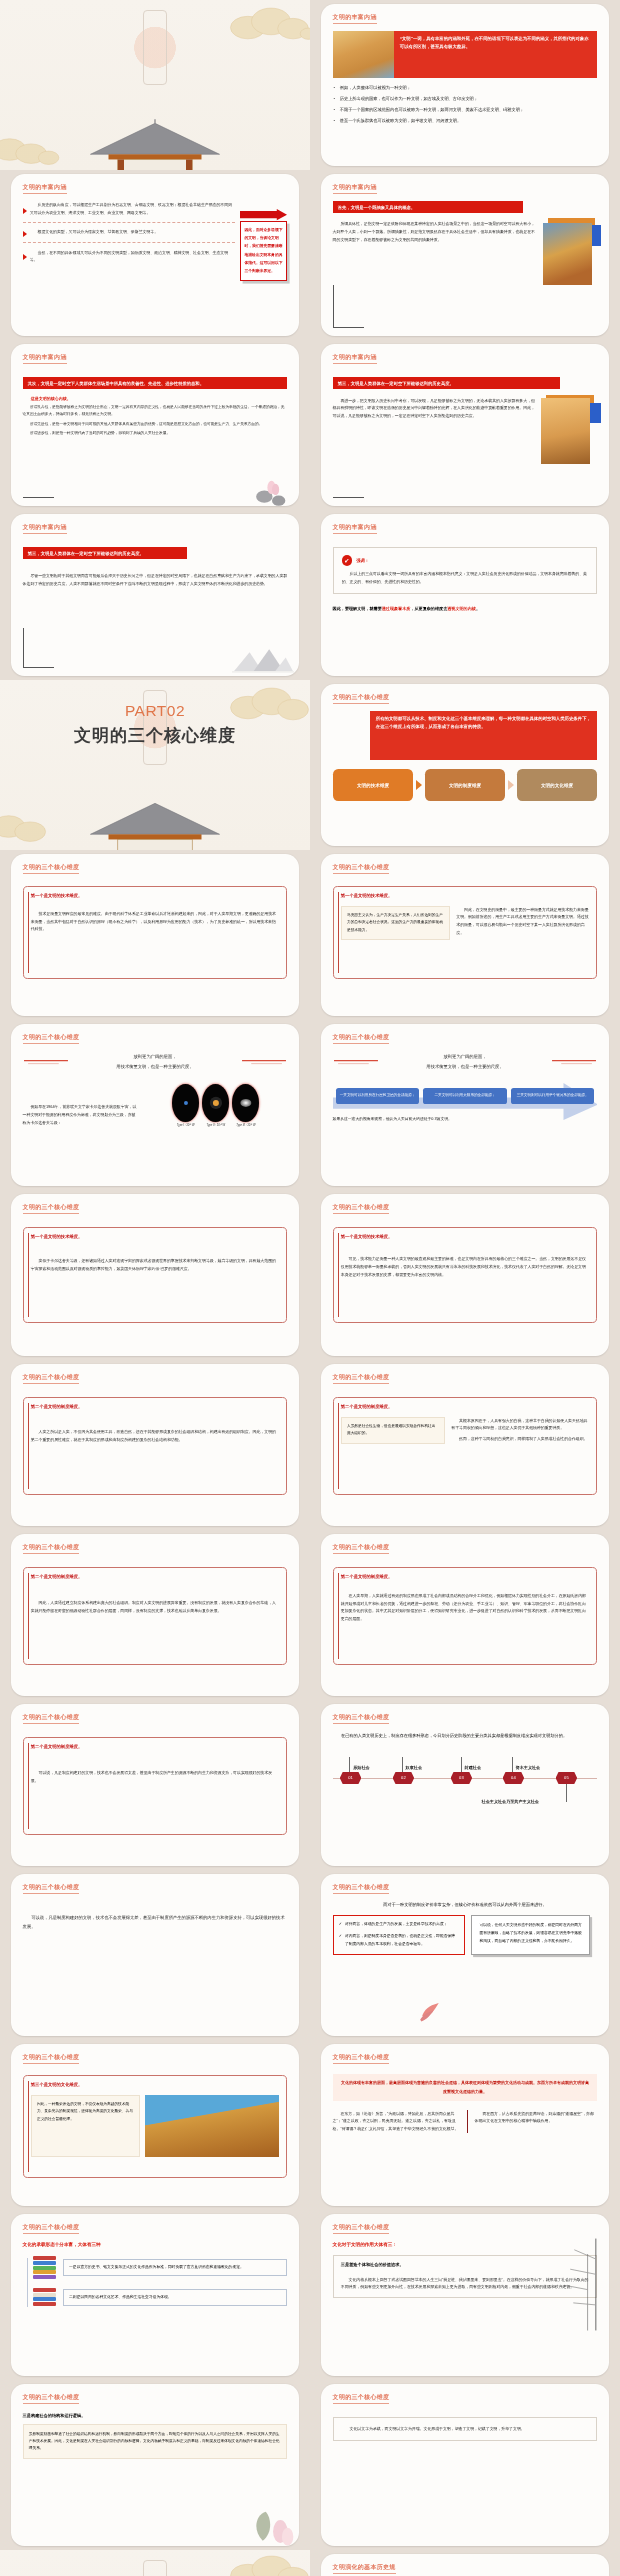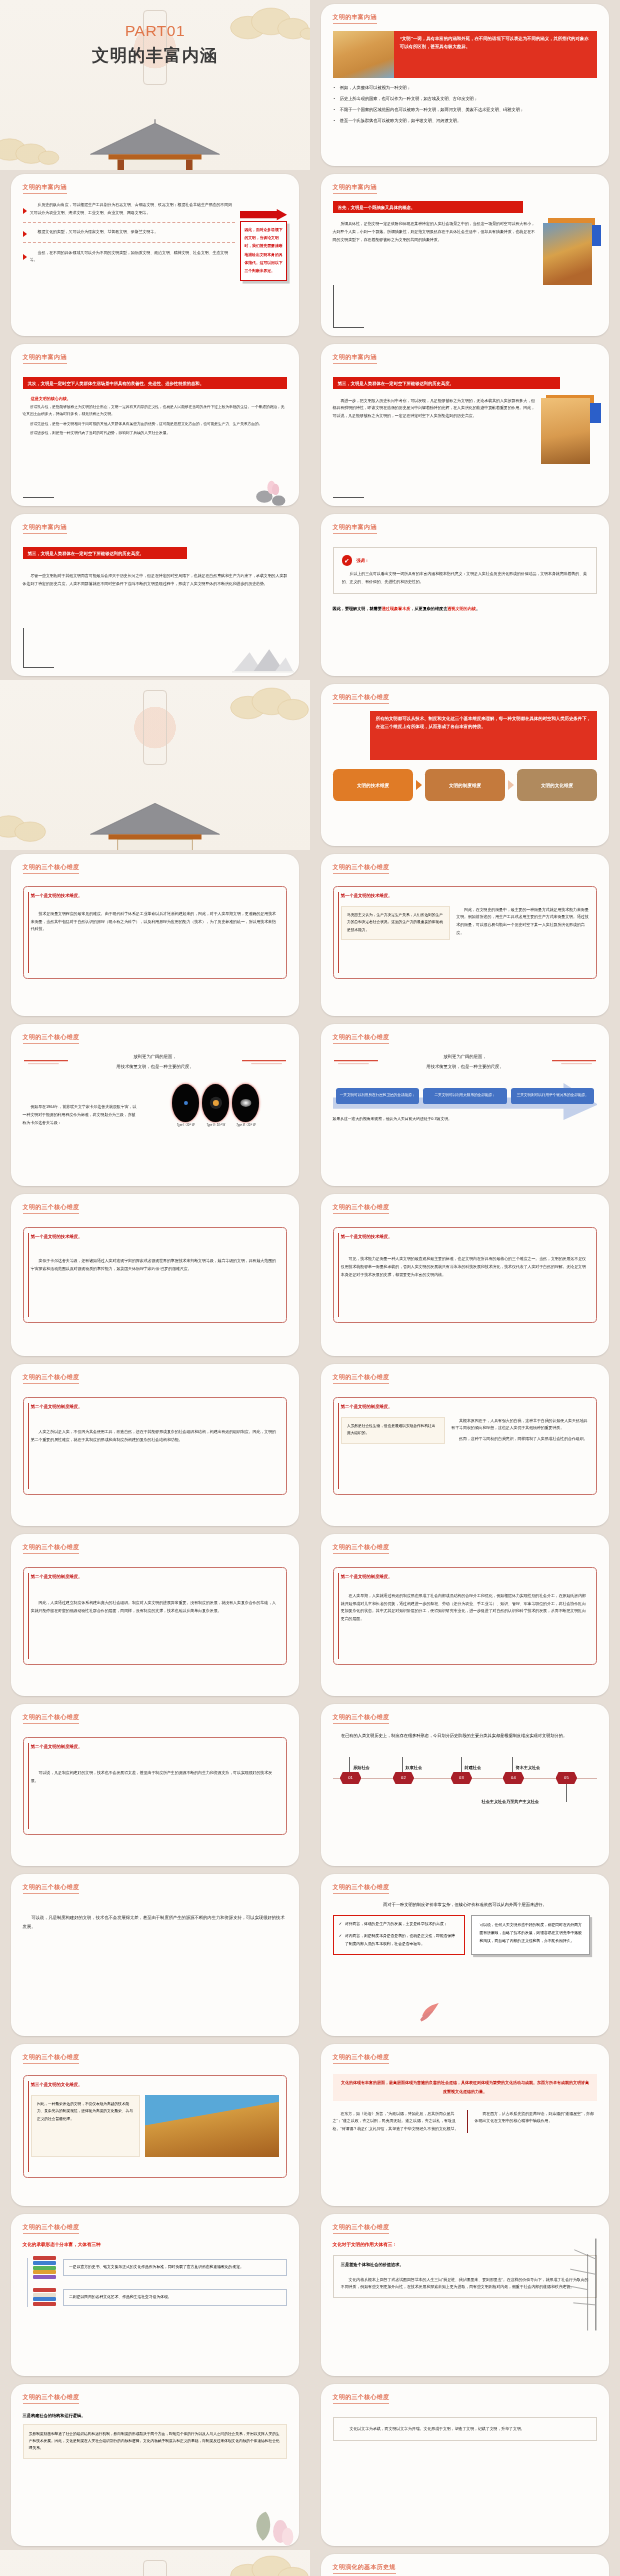--- a/index.html
+++ b/index.html
@@ -115,24 +115,20 @@
       </div>
       <div class="cloud" style="left:-9.3px;bottom:4.1px">
         <svg width="72" height="36" viewBox="0 0 140 70">
             <g fill="#ead9b0" stroke="#d9bc86" stroke-width="1">
           <ellipse cx="36" cy="38" rx="32" ry="21"></ellipse>
               <ellipse cx="78" cy="46" rx="30" ry="19"></ellipse>
           <ellipse cx="112" cy="54" rx="20" ry="13"></ellipse>
             </g>
           </svg>
       </div>
-      <div class="part-center">
-        <div class="part-num">PART01</div>
-        <div class="part-title">文明的丰富内涵</div>
-      </div>
       <svg class="roof" width="155" height="56" viewBox="0 0 300 108">
         <path d="M150 12 L275 72 L25 72 Z" fill="#8f8f93" stroke="#6f6f74"></path>
         <path d="M150 12 L150 4" stroke="#6f6f74" stroke-width="2"></path>
         <rect x="60" y="72" width="180" height="10" fill="#b5611f"></rect>
         <rect x="78" y="82" width="144" height="26" fill="#f2ece2" stroke="#a0722f"></rect>
         <rect x="78" y="82" width="12" height="26" fill="#9c4a20"></rect>
         <rect x="210" y="82" width="12" height="26" fill="#9c4a20"></rect>
       </svg>
     </div>
   </div>
@@ -291,20 +287,24 @@
             </g>
           </svg>
       </div>
       <div class="cloud" style="left:-11.3px;bottom:6.2px">
         <svg width="72" height="36" viewBox="0 0 140 70">
             <g fill="#ead9b0" stroke="#d9bc86" stroke-width="1">
           <ellipse cx="38" cy="36" rx="32" ry="21"></ellipse>
               <ellipse cx="80" cy="46" rx="30" ry="19"></ellipse>
             </g>
           </svg>
+      </div>
+      <div class="part-center">
+        <div class="part-num">PART02</div>
+        <div class="part-title">文明的三个核心维度</div>
       </div>
       <svg class="roof" width="155" height="56" viewBox="0 0 300 108">
         <path d="M150 12 L275 72 L25 72 Z" fill="#8f8f93" stroke="#6f6f74"></path>
         <rect x="60" y="72" width="180" height="10" fill="#b5611f"></rect>
         <rect x="78" y="82" width="144" height="26" fill="#f2ece2" stroke="#a0722f"></rect>
       </svg>
     </div>
   </div>
 
   <div class="cell">

